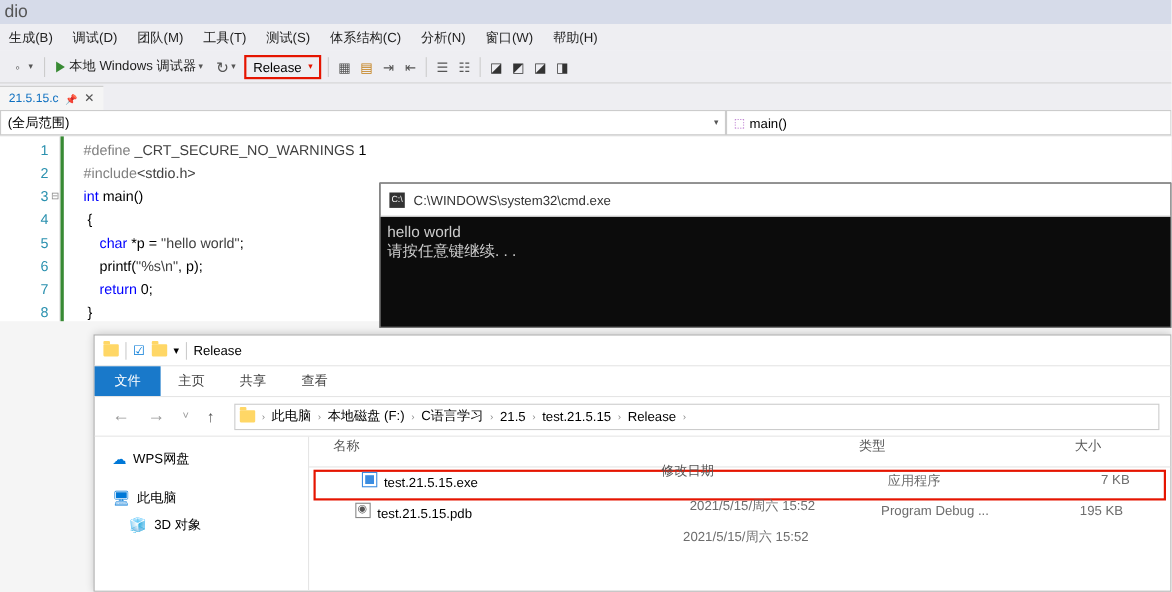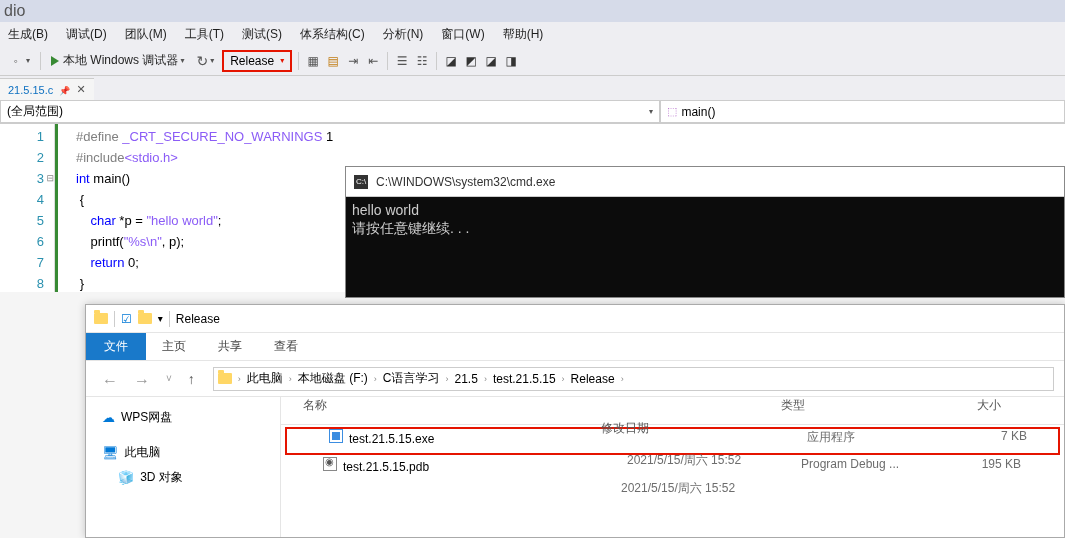--- a/index.html
+++ b/index.html
@@ -24,21 +24,21 @@
 .nav-func { flex: 1; border: 1px solid #ccc; padding: 2px 6px; font-size: 12px; display: flex; align-items: center; gap: 4px; background: #fff; }
 .nav-cube { color: #b064c8; font-size: 11px; }
 .code-area { display: flex; background: #fff; height: 168px; }
 .gutter { width: 55px; text-align: right; font-family: Consolas, monospace; font-size: 13px; color: #2b91af; padding-right: 10px; line-height: 21px; padding-top: 2px; border-right: 1px solid #ddd; }
 .gutter-line { position: relative; }
 .fold-mark { position: absolute; right: -10px; font-size: 9px; color: #888; }
 .code-body { flex: 1; font-family: Consolas, monospace; font-size: 13px; line-height: 21px; padding-left: 18px; padding-top: 2px; border-left: 3px solid #388a34; position: relative; }
 .code-line { white-space: pre; }
 .kw-def { color: #808080; }
 .kw-blue { color: #0000ff; }
-.kw-red { color: #8b5cf6; }
+.kw-red { color: #404040; }
 .cmd-window { position: absolute; left: 345px; top: 166px; width: 720px; height: 132px; background: #0c0c0c; border: 1px solid #888; }
 .cmd-title { height: 30px; background: #fff; display: flex; align-items: center; padding-left: 8px; gap: 8px; font-size: 12px; color: #333; border-bottom: 1px solid #ccc; }
 .cmd-icon { width: 14px; height: 14px; background: #333; color: #fff; font-size: 8px; display: flex; align-items: center; justify-content: center; }
 .cmd-body { padding: 4px 6px; font-family: "SimSun", monospace; font-size: 14px; color: #ccc; line-height: 18px; }
 .explorer { position: absolute; left: 85px; top: 304px; width: 980px; height: 234px; background: #fff; border: 1px solid #aaa; box-shadow: 0 0 8px rgba(0,0,0,0.2); }
 .exp-title { height: 28px; display: flex; align-items: center; padding-left: 8px; gap: 6px; font-size: 12px; border-bottom: 1px solid #e5e5e5; }
 .folder-icon-s { width: 14px; height: 11px; background: #ffd766; border-radius: 1px; position: relative; }
 .folder-icon-s::before { content: ''; position: absolute; top: -3px; left: 0; width: 6px; height: 3px; background: #ffd766; border-radius: 1px 1px 0 0; }
 .title-sep { width: 1px; height: 16px; background: #ccc; }
 .checkbox-icon { color: #0078d7; font-size: 12px; }

